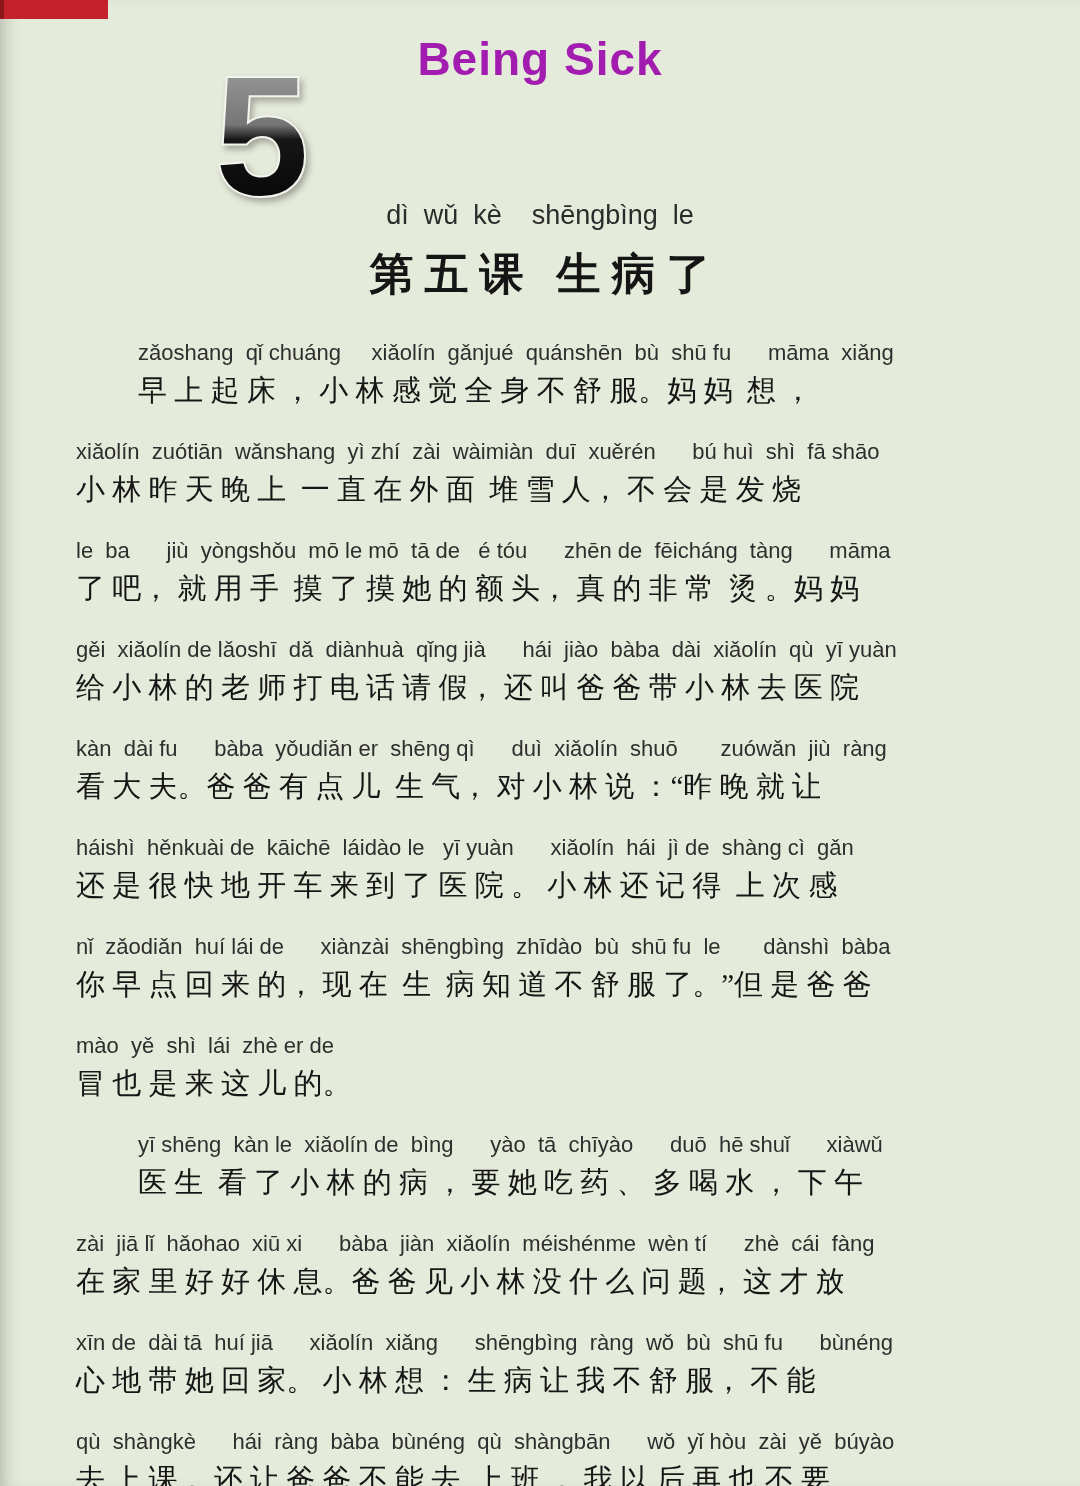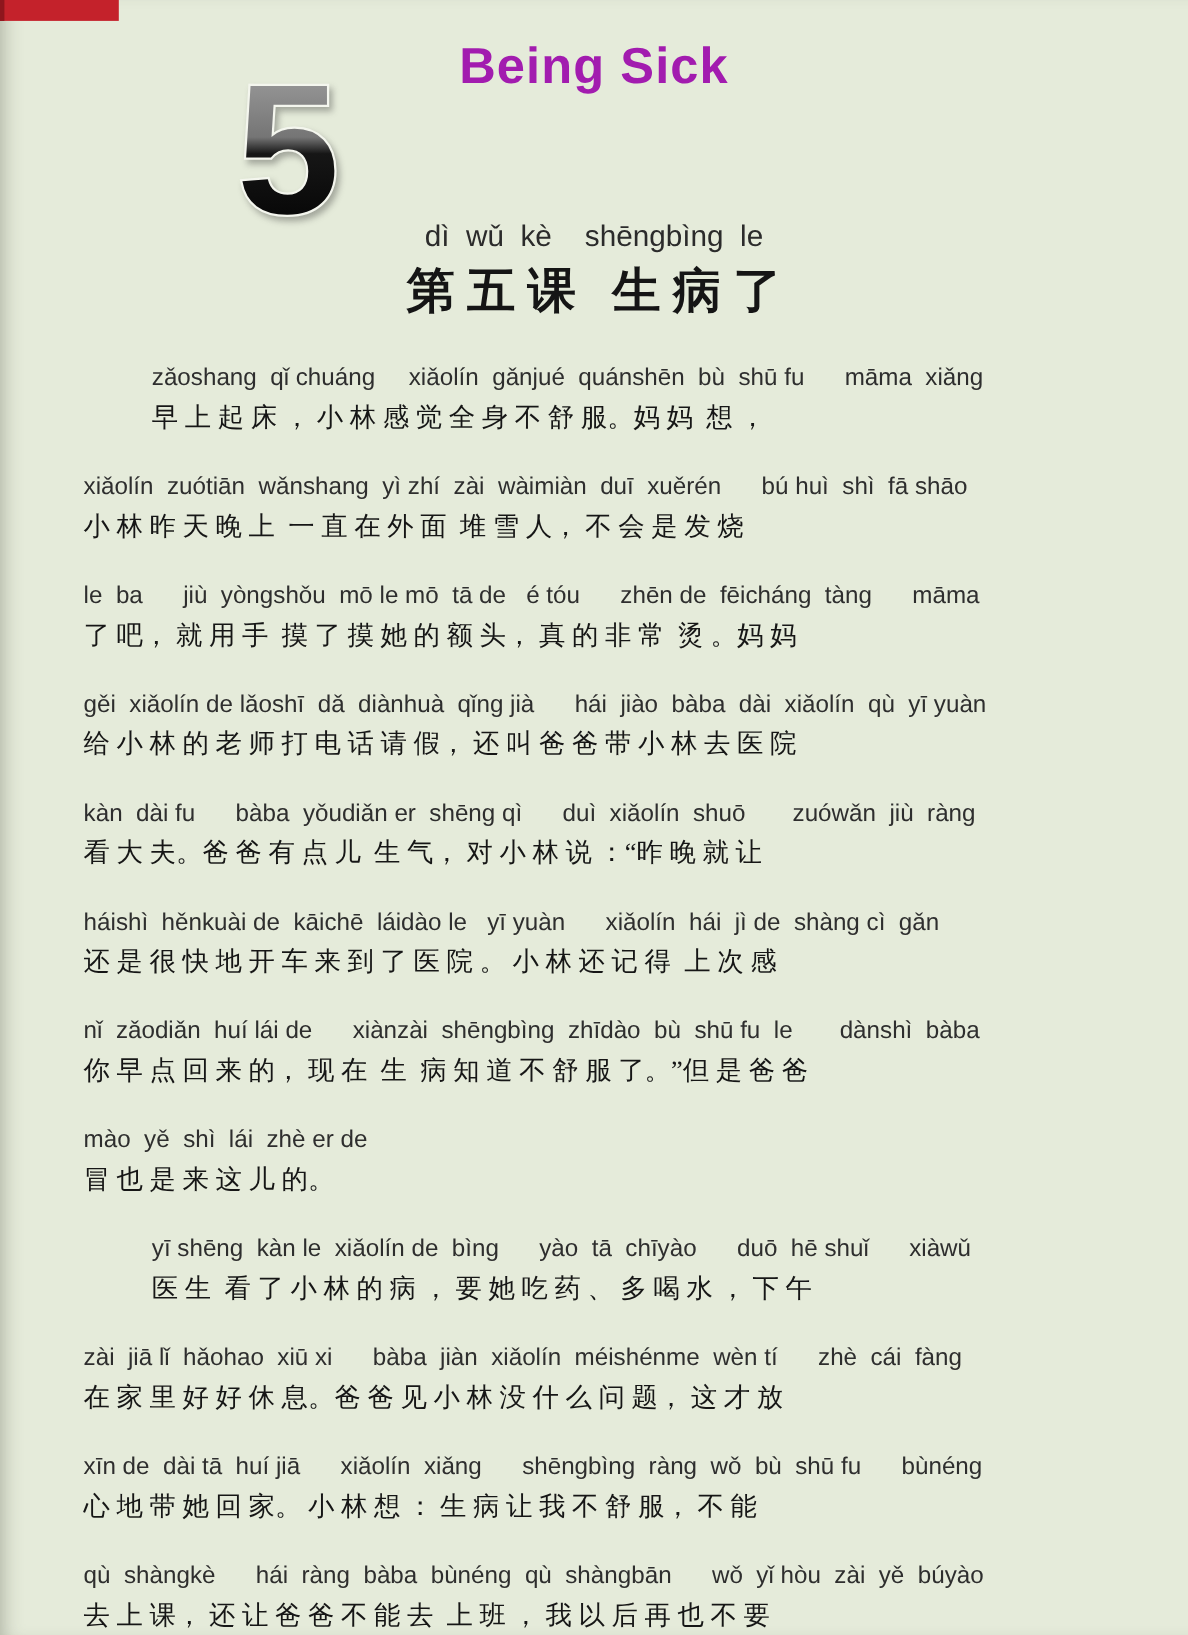--- a/index.html
+++ b/index.html
@@ -29,37 +29,37 @@
   }
   .lesson-number-wrap {
     position: absolute; left: 192px; top: 60px;
     filter: drop-shadow(3px 4px 3px rgba(40,40,40,.35));
   }
   .lesson-heading { margin-top: 114px; text-align: center; }
   .lesson-pinyin {
     font-size: 27px; color: #2b2b2b; white-space: pre;
   }
   .lesson-hanzi {
-    margin-top: 4px;
+    margin-top: 14px;
     font-size: 44px; font-weight: bold;
     font-family: "Liberation Serif", serif;
     white-space: pre; color: #151515;
   }
   .lines { margin-top: 10px; padding: 0 48px; }
   .pair {
     height: 99px;
     display: flex; flex-direction: column; justify-content: flex-end; margin-left: 28px;
   }
   .pair.indent { padding-left: 62px; }
   .pinyin-line {
     font-size: 22px; line-height: 28px;
     color: #2e2e2e; white-space: pre;
   }
   .hanzi-line {
-    font-size: 24px; line-height: 46px;
+    font-size: 29px; line-height: 46px;
     font-family: "Liberation Serif", serif;
     color: #161616; white-space: pre;
   }
 </style>
 </head>
 <body>
 
 <div class="corner-accent"></div>
 
 <div class="page-title">Being Sick</div>

